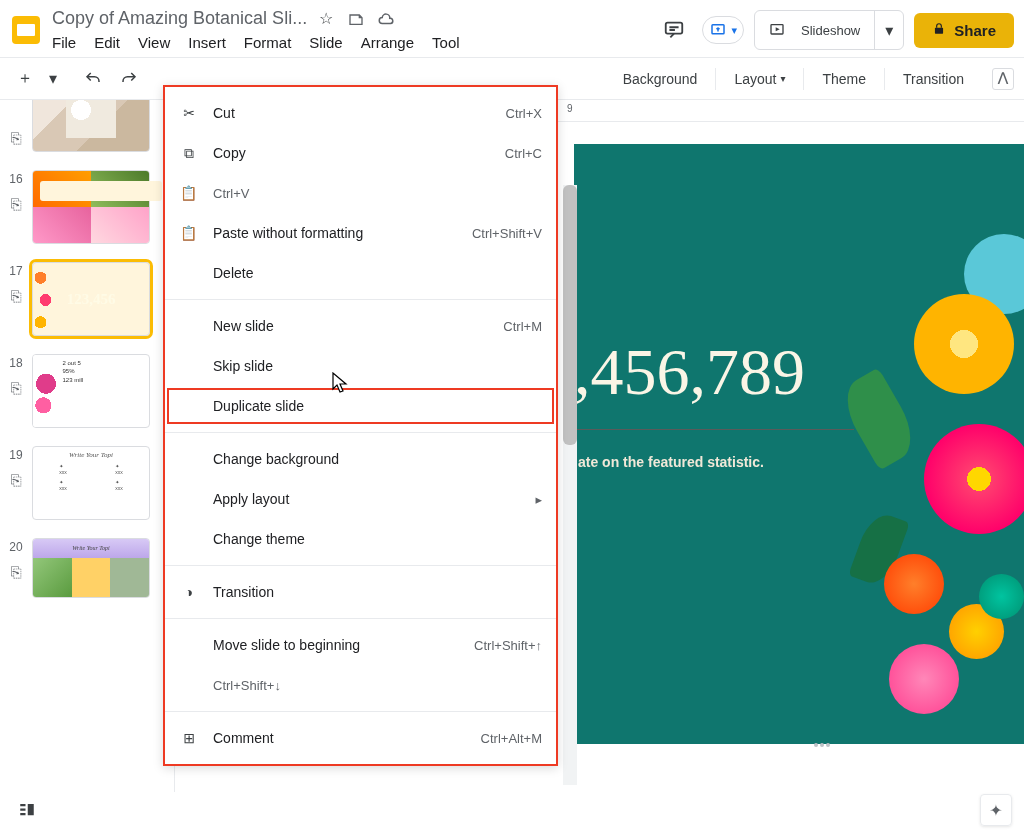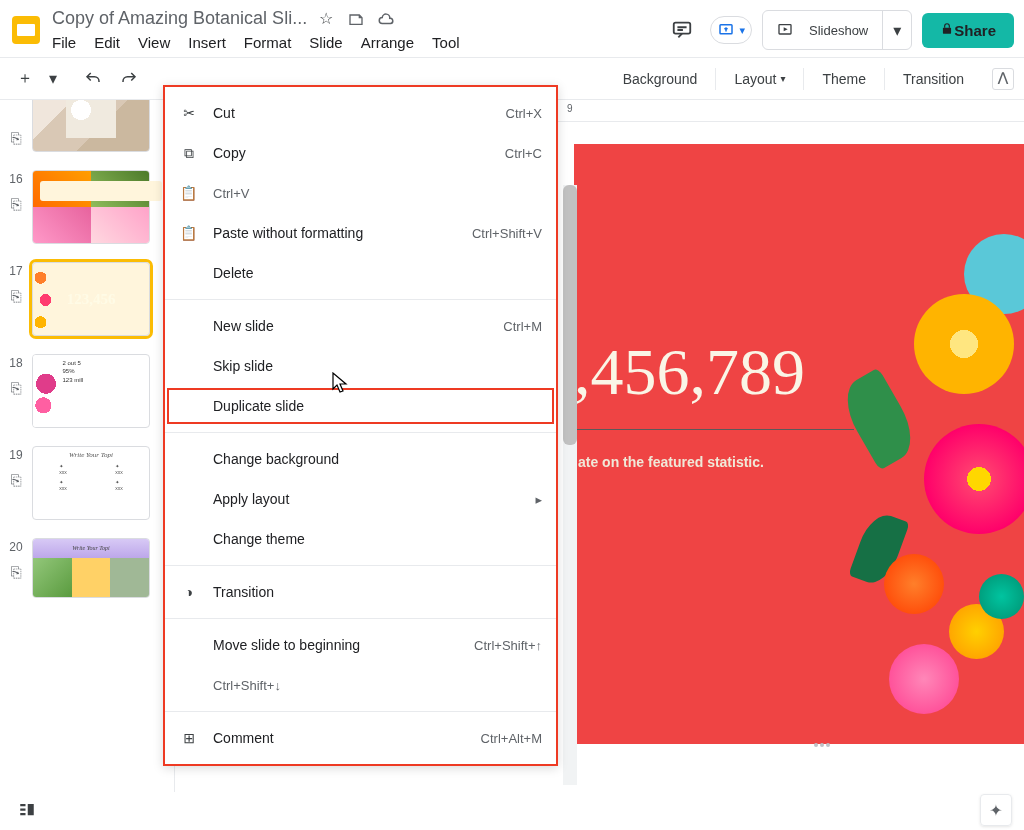--- a/index.html
+++ b/index.html
@@ -14,21 +14,21 @@
 .title-icons span{width:18px;height:18px;display:flex;align-items:center;justify-content:center}
 .menu-row{display:flex;gap:18px;padding:1px 0 6px 0}
 .menu-row span{font-size:15px;color:#202124;cursor:pointer}
 .header-right{display:flex;align-items:center;gap:10px;margin-left:auto;margin-top:6px}
 .icon-btn{width:36px;height:36px;display:flex;align-items:center;justify-content:center;border-radius:4px;color:#3c4043}
 .upload-btn{border:1px solid #dadce0;border-radius:18px;padding:4px 6px;display:flex;align-items:center;gap:4px;color:#1a73e8}
 .upload-btn .caret{font-size:11px}
 .slideshow-btn{display:flex;align-items:center;border:1px solid #dadce0;border-radius:6px;height:40px}
 .slideshow-main{display:flex;align-items:center;gap:16px;padding:0 14px;font-size:13px;color:#3c4043}
 .slideshow-btn .caret{padding:0 10px;color:#3c4043;border-left:1px solid #dadce0;height:100%;display:flex;align-items:center}
-.share-btn{display:flex;align-items:center;background:#14b8a6;border-radius:6px;padding:9px 18px;font-weight:600;color:#202124;font-size:15px}
+.share-btn{display:flex;align-items:center;gap:8px;background:#eab308;border-radius:6px;padding:9px 18px;font-weight:600;color:#202124;font-size:15px}
 .divider{height:1px;background:#e8eaed;width:100%}
 .toolbar{display:flex;align-items:center;height:42px;padding:0 10px;gap:6px;border-bottom:1px solid #e8eaed;position:relative}
 .toolbar .tb-item{width:30px;height:30px;display:flex;align-items:center;justify-content:center;color:#3c4043;border-radius:4px}
 .toolbar .right-tools{margin-left:auto;display:flex;align-items:center;gap:6px}
 .right-tools .tool{padding:6px 12px;color:#3c4043;font-size:14px;display:flex;align-items:center;gap:4px}
 .expand-btn{margin-left:10px;border:1px solid #dadce0;border-radius:3px;width:22px;height:22px;display:flex;align-items:center;justify-content:center;color:#5f6368}
 .body{display:flex;height:692px;position:relative}
 .filmstrip{width:175px;border-right:1px solid #e8eaed;overflow:hidden;padding-top:4px}
 .fs-row{display:flex;margin-bottom:18px}
 .fs-num-col{width:32px;display:flex;flex-direction:column;align-items:center;color:#5f6368;font-size:12px;gap:10px;padding-top:2px}
@@ -48,21 +48,21 @@
 .thumb-20{height:60px}
 .thumb-20 .top{height:32%;background:linear-gradient(180deg,#d7c9f5,#bda7ea);color:#444;font-family:Georgia,serif;font-style:italic;font-size:6px;display:flex;align-items:center;justify-content:center}
 .thumb-20 .bot{height:68%;display:flex}
 .thumb-20 .bot div{flex:1}
 .thumb-20 .bot .a{background:linear-gradient(135deg,#93c77a,#5a9b3f)}
 .thumb-20 .bot .b{background:#ffd166}
 .thumb-20 .bot .c{background:#a0b896}
 .canvas{flex:1;position:relative;overflow:hidden;background:#fff}
 .ruler{height:22px;background:#fff;border-bottom:1px solid #e8eaed;position:relative;overflow:hidden}
 .ruler .num{position:absolute;top:3px;font-size:10px;color:#5f6368}
-.main-slide{position:absolute;top:44px;right:0;width:450px;height:600px;background:#ef4444;overflow:hidden}
+.main-slide{position:absolute;top:44px;right:0;width:450px;height:600px;background:#0f766e;overflow:hidden}
 .main-slide .bignum{position:absolute;left:0;top:190px;font-family:Georgia,serif;font-size:66px;color:#faf5e6;font-weight:500}
 .main-slide .subtxt{position:absolute;left:4px;top:310px;font-size:14px;color:#f0e8d8;font-weight:600}
 .main-slide .line{position:absolute;left:0;top:285px;width:280px;height:1px;background:#5a5a5a}
 .main-slide .flowers{position:absolute;right:-30px;top:40px;width:240px;height:540px}
 .flower{position:absolute;border-radius:50%}
 .f1{width:100px;height:100px;background:radial-gradient(circle at 50% 50%,#ffe680 0 14px,#ffb400 14px 50px);top:110px;right:40px}
 .f2{width:110px;height:110px;background:radial-gradient(circle at 50% 50%,#ffd700 0 12px,#ff3c6f 12px,#ff006a 55px);top:240px;right:20px}
 .f3{width:80px;height:80px;background:radial-gradient(circle at 50% 50%, #5ac8d8 0 40px);top:50px;right:10px}
 .f4{width:60px;height:60px;background:radial-gradient(circle,#ff7f2a,#ff3c00);top:370px;right:110px}
 .f5{width:55px;height:55px;background:radial-gradient(circle,#ffd000,#ff9500);top:420px;right:50px}

